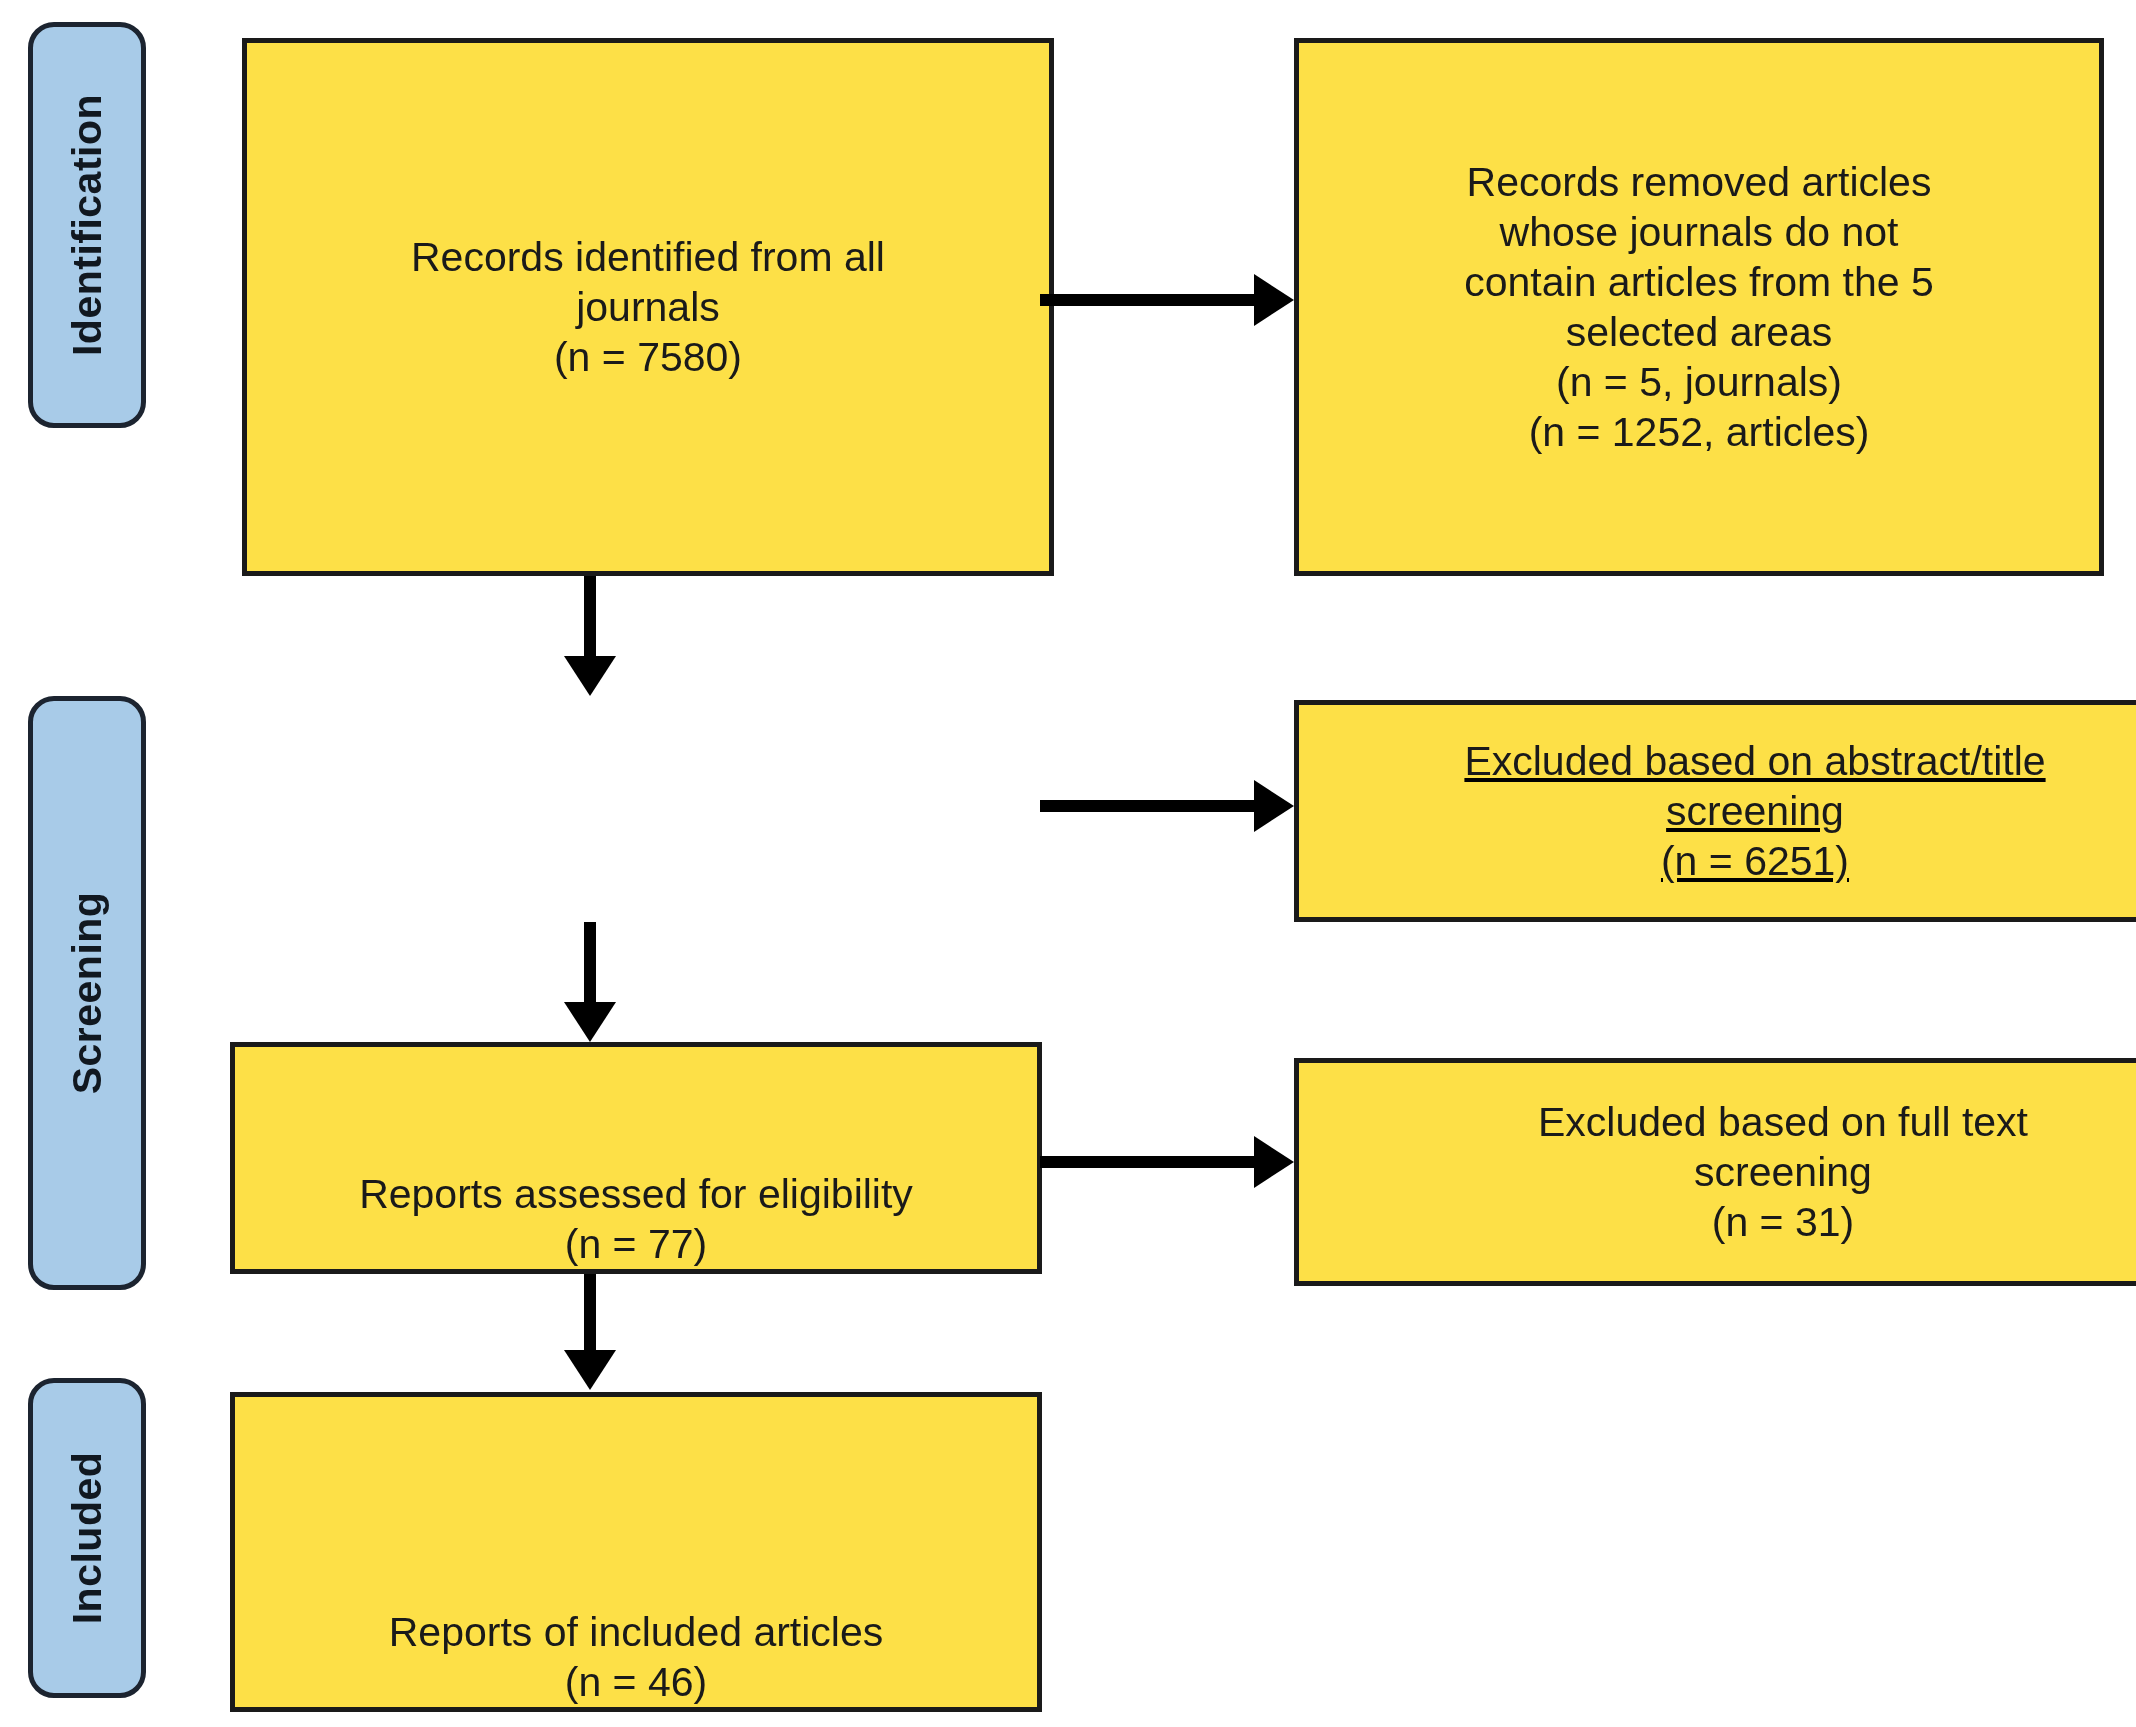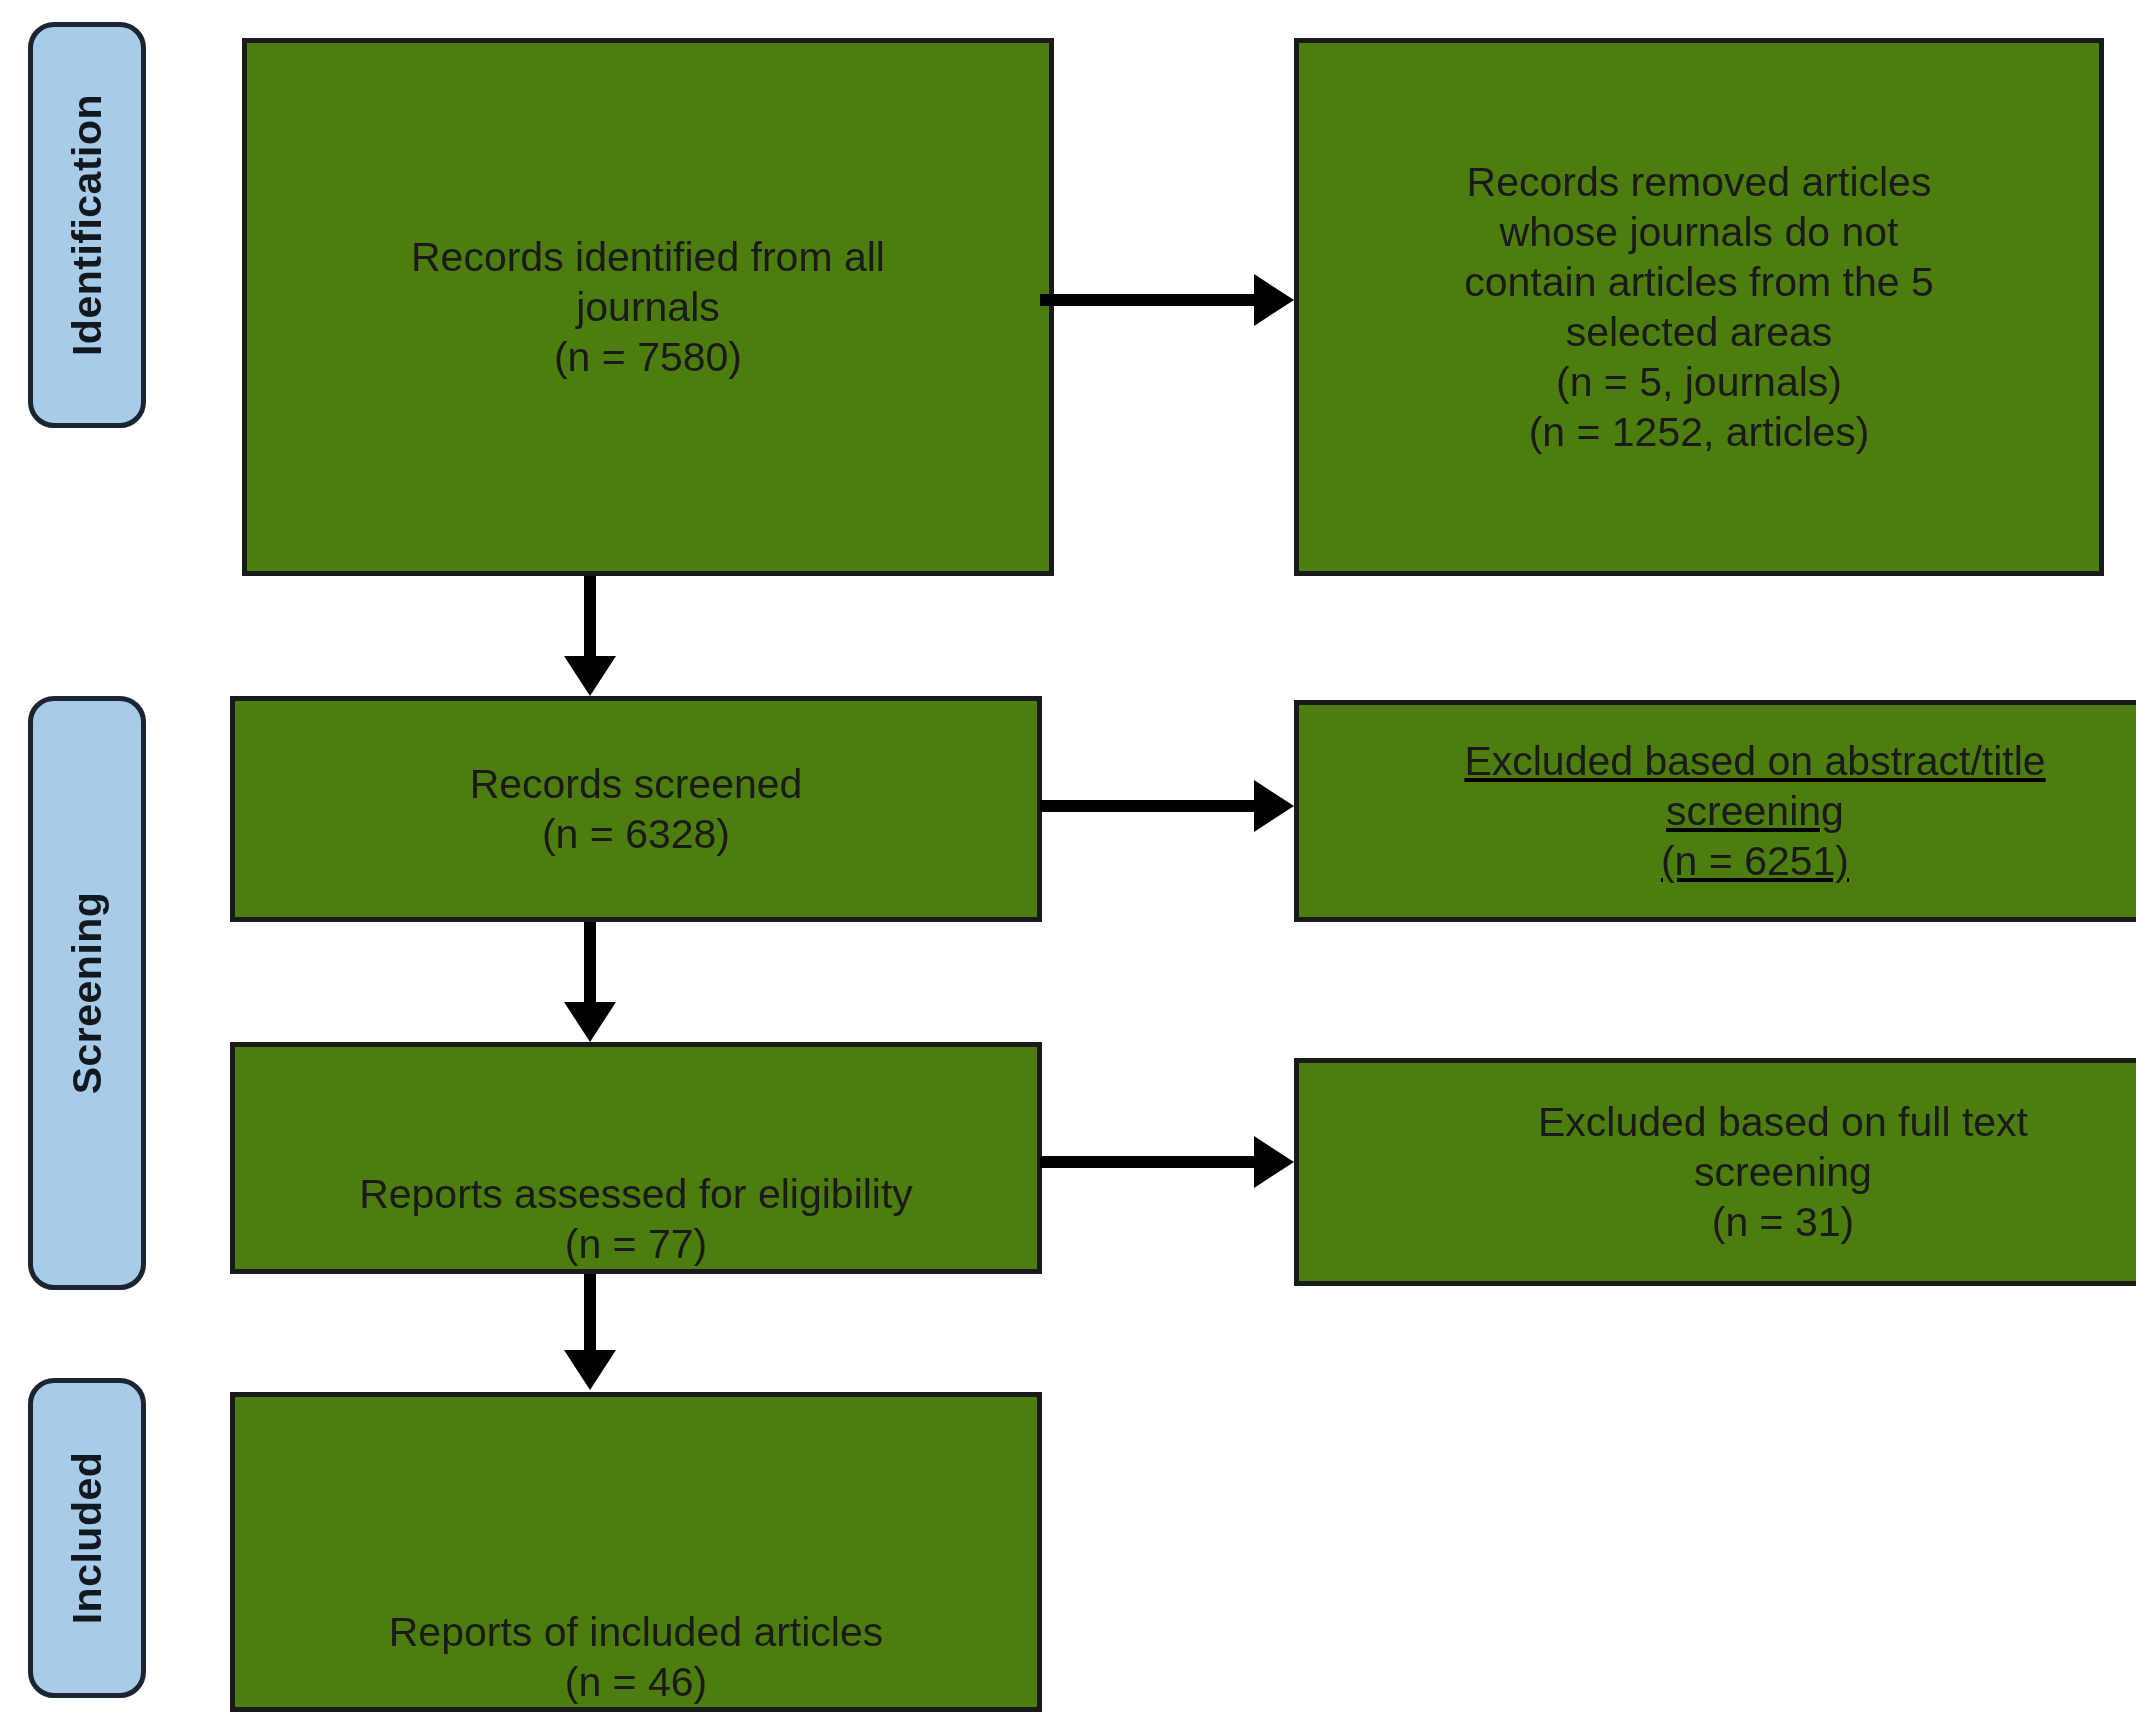--- a/index.html
+++ b/index.html
@@ -34,21 +34,21 @@
     font-weight: bold;
     font-size: 41px;
     letter-spacing: 0.5px;
     color: #111820;
     font-family: "Liberation Sans", sans-serif;
   }
 
   
   .flow-box {
     position: absolute;
-    background: #4d7c0f;
+    background: #fde047;
     border: 5px solid #1a1a1a;
     box-sizing: border-box;
     display: flex;
     justify-content: center;
   }
   .flow-box .box-text {
     text-align: center;
     font-size: 41px;
     line-height: 1.22;
     color: #1a1a1a;
@@ -118,24 +118,20 @@
 (n = 5, journals)
 (n = 1252, articles)</span>
   </div>
 
   <div class="arrow-h-line" style="left:1040px; top:294px; width:216px;"></div>
   <div class="arrow-h-head" style="left:1254px; top:274px;"></div>
 
   <div class="arrow-v-line" style="left:584px; top:576px; height:88px;"></div>
   <div class="arrow-v-head" style="left:564px; top:656px;"></div>
 
-  <div class="flow-box align-middle" style="left:230px; top:696px; width:812px; height:226px;">
-    <span class="box-text">Records screened
-(n = 6328)</span>
-  </div>
 
   <div class="flow-box align-middle" style="left:1294px; top:700px; width:922px; height:222px;text-decoration:underline;">
     <span class="box-text">Excluded based on abstract/title
 screening
 (n = 6251)</span>
   </div>
 
   <div class="arrow-h-line" style="left:1040px; top:800px; width:216px;"></div>
   <div class="arrow-h-head" style="left:1254px; top:780px;"></div>
 

